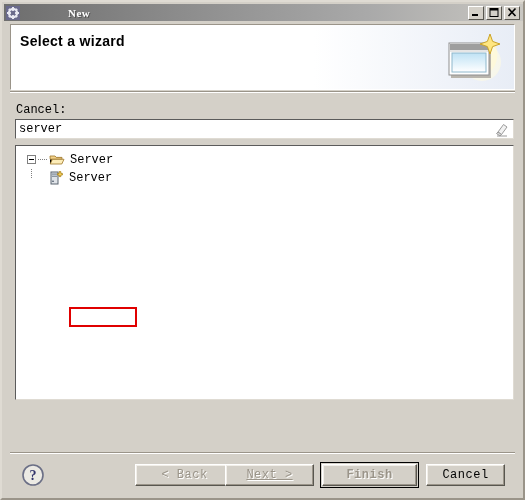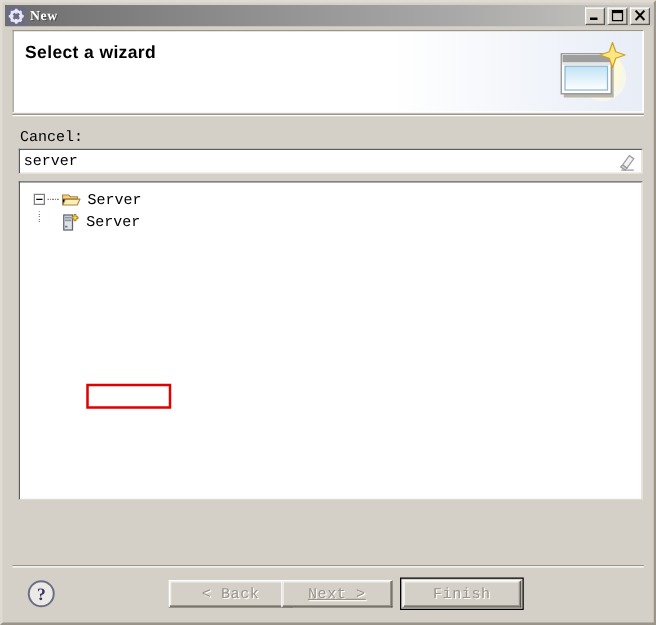--- a/index.html
+++ b/index.html
@@ -19,21 +19,21 @@
     border-top:2px solid #dfdbd3;
     border-right:2px solid #9a9489;
     border-bottom:2px solid #9a9489;
     box-sizing:border-box;
   }
 
   
   #titlebar{
     position:absolute;left:2px;top:2px;width:519px;height:17px;
     background:linear-gradient(to right,#6e6e6e 0%,#8d8d8d 35%,#a9a9a9 70%,#c9c7c2 100%);
-    display:flex;align-items:center;
+    display:flex;align-items:center;gap:44px;
   }
   #title-icon{
     width:14px;height:14px;margin-left:2px;margin-right:4px;
     background:#6a6a8c;position:relative;flex:none;
   }
   #title-icon svg{display:block;}
   #title-text{
     color:#ffffff;font-size:11px;font-weight:bold;
     font-family:"Liberation Serif", serif;
     letter-spacing:0.5px;
@@ -158,21 +158,21 @@
     box-shadow:inset -1px -1px 0 #9a9489, inset 1px 1px 0 #f2efe9;
     letter-spacing:.5px;
   }
   .btn.disabled{color:#9a9489;text-shadow:1px 1px 0 #ffffff;}
   .btn-default-wrap{
     position:absolute;border:1px solid #000000;box-sizing:border-box;
   }
   #btn-back{left:133px;top:462px;width:99px;}
   #btn-next{left:223px;top:462px;width:89px;text-decoration:underline;}
   #wrap-finish{left:318px;top:460px;width:99px;height:26px;}
-  #btn-finish{left:1px;top:1px;width:95px;height:22px;position:absolute;}
+  #btn-finish{left:1px;top:1px;width:95px;height:22px;position:absolute;font-weight:bold;}
   #btn-cancel{left:424px;top:462px;width:79px;}
 </style>
 </head>
 <body>
 
 <div id="window">
 
   <div id="titlebar">
     <span id="title-icon">
       <svg width="14" height="14" viewBox="0 0 14 14">
@@ -298,14 +298,15 @@
   </div>
 
   <div class="btn disabled" id="btn-back">&lt; Back</div>
 
   <div class="btn disabled" id="btn-next">Next &gt;</div>
 
   <div class="btn-default-wrap" id="wrap-finish">
     <div class="btn disabled" id="btn-finish">Finish</div>
   </div>
 
+  <div class="btn" id="btn-cancel">Cancel</div>
 
 </div>
 
 </body></html>

